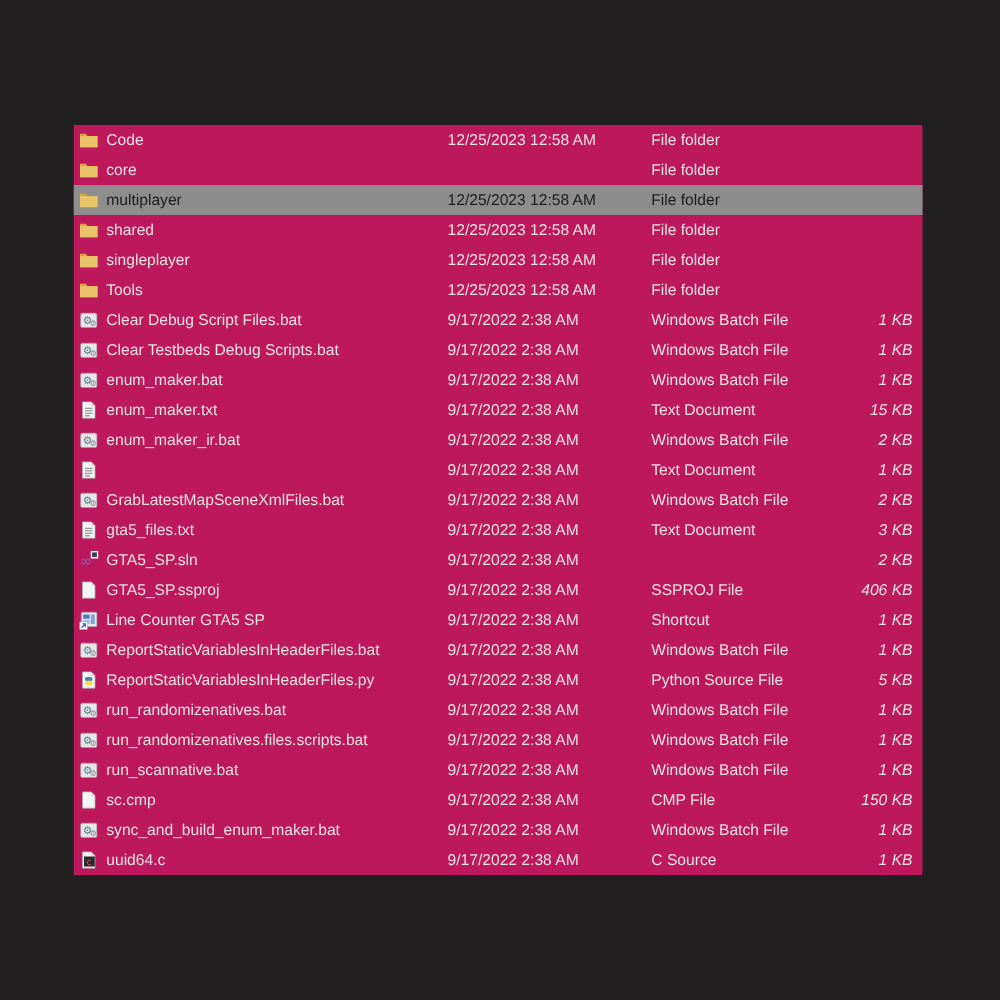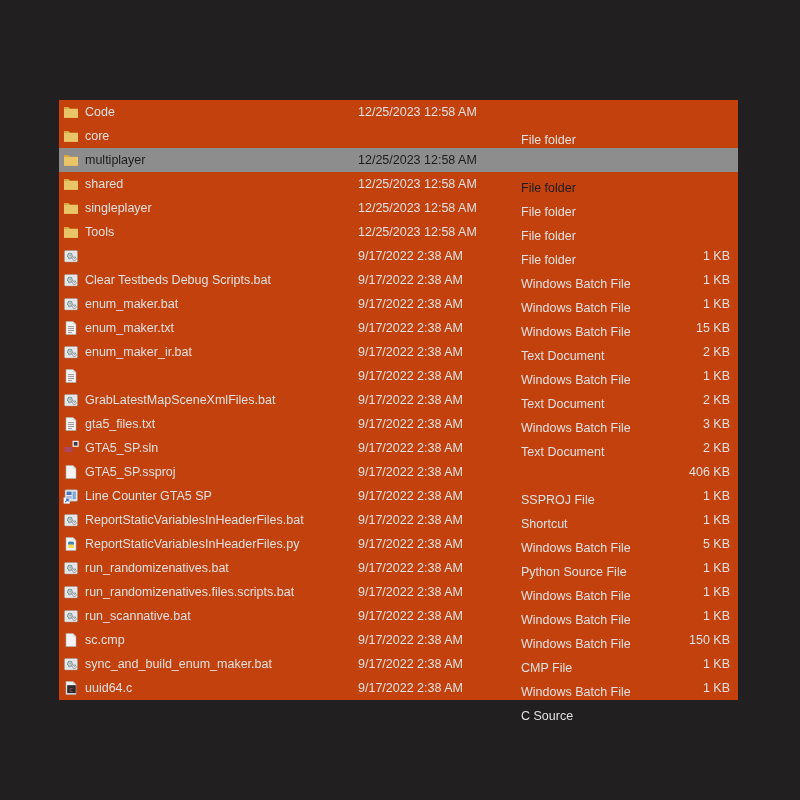--- a/index.html
+++ b/index.html
@@ -1,29 +1,29 @@
 <!DOCTYPE html>
 <html><head>
 <meta charset="utf-8">
 <style>
   html,body{margin:0;padding:0;}
   body{width:800px;height:800px;overflow:hidden;
        font-family:"Liberation Sans","DejaVu Sans",sans-serif;}
   .stage{position:relative;width:800px;height:800px;background:#211f20;}
   .file-list{position:absolute;left:59px;top:100px;width:679px;height:600px;
-             background:#c2410c;}
+             background:#be185d;}
   .row{position:relative;height:24px;color:#e2e0e0;font-size:12.5px;}
   .row.selected{background:#8d8d8d;color:#1d1d1d;}
   .cell{position:absolute;top:0;height:24px;line-height:24px;white-space:nowrap;}
   .cell-icon{left:4px;top:4px;width:16px;height:16px;line-height:16px;}
   .cell-icon svg{display:block;width:16px;height:16px;}
   .cell-name{left:26px;}
   .cell-date{left:299px;}
-  .cell-type{left:462px;margin-top:28px;}
-  .cell-size{right:8px;text-align:right;}
+  .cell-type{left:462px;}
+  .cell-size{right:8px;text-align:right;font-style:italic;}
 </style>
 </head>
 <body>
 
 <div class="stage">
   <div class="file-list" id="file-list">
       <div class="row">
     <span class="cell cell-icon">
           <svg viewBox="0 0 16 16">
             <path d="M1 3h4.6l1.5 1.8H15V13.8H1z" fill="#d9a63c"></path>
@@ -95,20 +95,21 @@
     <span class="cell cell-size"></span>
   </div>
       <div class="row">
     <span class="cell cell-icon">
           <svg viewBox="0 0 16 16">
             <rect x="1.5" y="2.5" width="13" height="11.5" rx="1.2" fill="#e6e6e6" stroke="#9a9a9a" stroke-width="0.5"></rect>
             <text x="3.2" y="11" font-size="8.5" fill="#5f8796" font-family="DejaVu Sans">⚙</text>
             <text x="8.6" y="13" font-size="6.5" fill="#8a9096" font-family="DejaVu Sans">⚙</text>
           </svg>
         </span>
+    <span class="cell cell-name">Clear Debug Script Files.bat</span>
     <span class="cell cell-date">9/17/2022 2:38 AM</span>
     <span class="cell cell-type">Windows Batch File</span>
     <span class="cell cell-size">1 KB</span>
   </div>
       <div class="row">
     <span class="cell cell-icon">
           <svg viewBox="0 0 16 16">
             <rect x="1.5" y="2.5" width="13" height="11.5" rx="1.2" fill="#e6e6e6" stroke="#9a9a9a" stroke-width="0.5"></rect>
             <text x="3.2" y="11" font-size="8.5" fill="#5f8796" font-family="DejaVu Sans">⚙</text>
             <text x="8.6" y="13" font-size="6.5" fill="#8a9096" font-family="DejaVu Sans">⚙</text>

